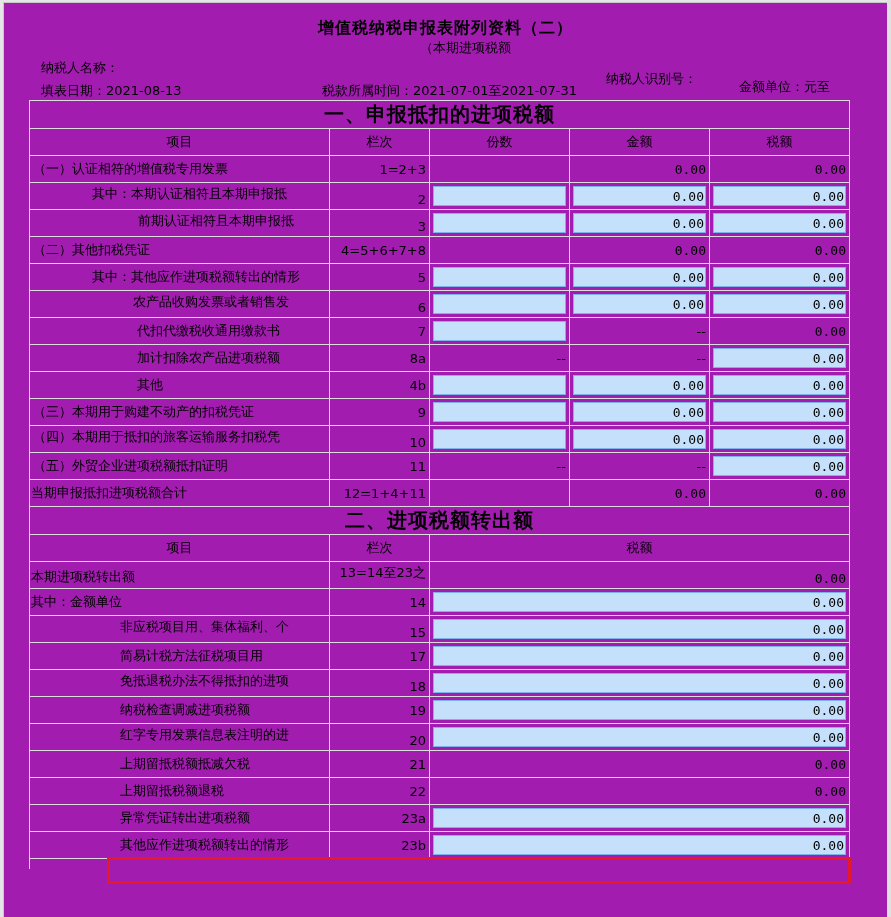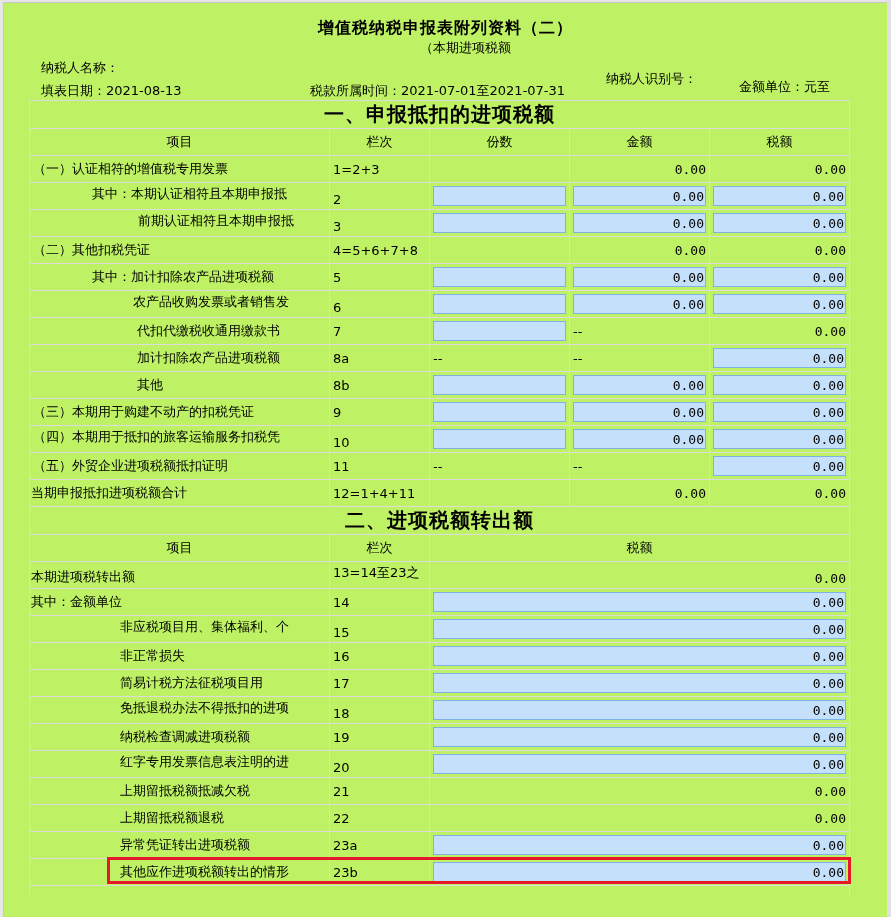--- a/index.html
+++ b/index.html
@@ -4,21 +4,21 @@
 <style>
   html, body { margin:0; padding:0; }
   body {
     width:891px; height:917px; overflow:hidden; position:relative;
     background:#e6e6e6;
     font-family: "DejaVu Sans", "Liberation Sans", sans-serif;
     color:#000;
   }
   .page {
     position:absolute; left:3px; top:2px; width:883px; height:915px;
-    background:#bef264; border-left:1px solid #c8c8c8; border-top:1px solid #c8c8c8;
+    background:#a21caf; border-left:1px solid #c8c8c8; border-top:1px solid #c8c8c8;
     border-right:1px solid #c8c8c8;
   }
   .title {
     position:absolute; left:0; width:883px; top:15px; text-align:center;
     font-size:16px; font-weight:bold; letter-spacing:1px;
   }
   .subtitle {
     position:absolute; left:0; width:883px; top:36px; text-align:center;
     font-size:13px; padding-left:40px; box-sizing:border-box;
   }
@@ -26,21 +26,21 @@
   table.form {
     position:absolute; left:25px; top:97px; border-collapse:collapse;
     table-layout:fixed; width:820px; font-size:13px;
   }
   table.form td {
     border:1px solid #dcdcdc; height:27px; padding:0 3px; box-sizing:border-box;
     white-space:nowrap; overflow:hidden; vertical-align:middle;
   }
   .sec-head td { text-align:center; font-weight:bold; font-size:20px; letter-spacing:1px; }
   .col-head td { text-align:center; }
-  .c { text-align:left;margin-left:19px; }
+  .c { text-align:right;margin-left:19px; }
   .r { text-align:right; font-family:"DejaVu Sans Mono", "Liberation Mono", monospace; font-size:13px; }
   .lbl-top { vertical-align:top !important; padding-top:2px !important; }
   .lbl-low { vertical-align:bottom !important; padding-bottom:2px !important; }
   .ind1 { padding-left:62px !important; }
   .ind2 { padding-left:108px !important; }
   .ind3 { padding-left:90px !important; }
   .inp {
     display:block; width:100%; height:20px; box-sizing:border-box;
     background:#c5e0fb; border:1px solid #7fb0e8; text-align:right;
     font-family:"DejaVu Sans Mono", "Liberation Mono", monospace; font-size:13px;
@@ -57,21 +57,21 @@
 </style>
 </head>
 <body>
 
 <div class="page">
   <div class="title">增值税纳税申报表附列资料（二）</div>
   <div class="subtitle">（本期进项税额</div>
   <div class="meta" style="left:37px;top:56px;">纳税人名称：</div>
   <div class="meta" style="left:602px;top:67px;">纳税人识别号：</div>
   <div class="meta" style="left:37px;top:79px;">填表日期：2021-08-13</div>
-  <div class="meta" style="left:306px;top:79px;">税款所属时间：2021-07-01至2021-07-31</div>
+  <div class="meta" style="left:318px;top:79px;">税款所属时间：2021-07-01至2021-07-31</div>
   <div class="meta" style="left:735px;top:75px;font-family:Liberation Serif, serif;">金额单位：元至</div>
 
   <table class="form">
     <colgroup>
       <col style="width:300px">
         <col style="width:100px">
         <col style="width:140px">
         <col style="width:140px">
         <col style="width:140px">
     </colgroup>
@@ -125,21 +125,21 @@
 
       <tr>
         <td>（二）其他扣税凭证</td>
         <td class="c">4=5+6+7+8</td>
         <td></td>
         <td class="r">0.00</td>
         <td class="r">0.00</td>
       </tr>
 
       <tr>
-        <td class="ind1">其中：加计扣除农产品进项税额</td>
+        <td class="ind1">其中：其他应作进项税额转出的情形</td>
         <td class="c">5</td>
         <td class="inpcell">
             <span class="inp"></span>
           </td>
         <td class="inpcell">
             <span class="inp">0.00</span>
           </td>
         <td class="inpcell">
             <span class="inp">0.00</span>
           </td>
@@ -174,21 +174,21 @@
         <td class="c">8a</td>
         <td class="c">--</td>
         <td class="c">--</td>
         <td class="inpcell">
             <span class="inp">0.00</span>
           </td>
       </tr>
 
       <tr>
         <td class="ind2" style="padding-left:107px!important">其他</td>
-        <td class="c">8b</td>
+        <td class="c">4b</td>
         <td class="inpcell">
             <span class="inp"></span>
           </td>
         <td class="inpcell">
             <span class="inp">0.00</span>
           </td>
         <td class="inpcell">
             <span class="inp">0.00</span>
           </td>
       </tr>
@@ -260,27 +260,20 @@
           </td>
       </tr>
       <tr>
         <td class="ind3 lbl-top">非应税项目用、集体福利、个</td>
         <td class="c lbl-low">15</td>
         <td colspan="3" class="inpcell">
             <span class="inp">0.00</span>
           </td>
       </tr>
       <tr>
-        <td class="ind3">非正常损失</td>
-        <td class="c">16</td>
-        <td colspan="3" class="inpcell">
-            <span class="inp">0.00</span>
-          </td>
-      </tr>
-      <tr>
         <td class="ind3">简易计税方法征税项目用</td>
         <td class="c">17</td>
         <td colspan="3" class="inpcell">
             <span class="inp">0.00</span>
           </td>
       </tr>
       <tr>
         <td class="ind3 lbl-top">免抵退税办法不得抵扣的进项</td>
         <td class="c lbl-low">18</td>
         <td colspan="3" class="inpcell">

